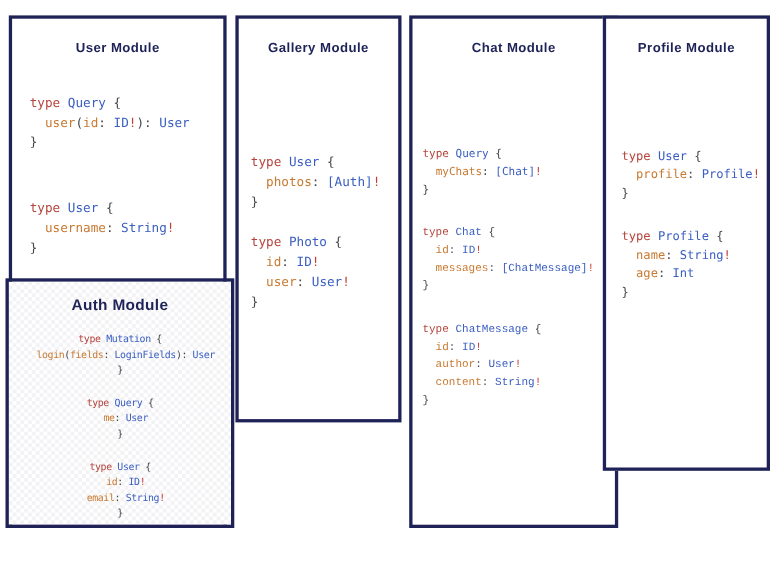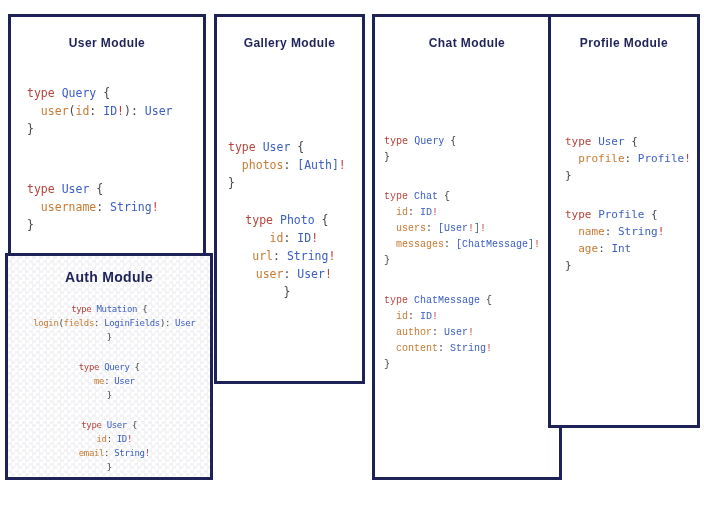--- a/index.html
+++ b/index.html
@@ -51,21 +51,21 @@
   }
   .code-line { white-space:pre; }
   .code-block + .code-block { display:block; }
 
   #panel-user    > .code { left:16px; top:67px;  font-size:11.5px; }
   #panel-user    > .code .code-line { height:18px; line-height:18px; }
   #panel-user    > .code .code-block + .code-block { margin-top:42px; }
 
   #panel-gallery > .code { left:11px; top:121px; font-size:11.5px; }
   #panel-gallery > .code .code-line { height:18px; line-height:18px; }
-  #panel-gallery > .code .code-block + .code-block { margin-top:19px;text-align:center; }
+  #panel-gallery > .code .code-block + .code-block { margin-top:19px; }
 
   #panel-chat    > .code { left:9px;  top:116px; font-size:10px; }
   #panel-chat    > .code .code-line { height:16px; line-height:16px; }
   #panel-chat    > .code .code-block + .code-block { margin-top:24px;font-family:Liberation Mono, monospace; }
 
   #panel-profile > .code { left:14px; top:116px; font-size:11px; }
   #panel-profile > .code .code-line { height:17px; line-height:17px; }
   #panel-profile > .code .code-block + .code-block { margin-top:22px; }
 
   #panel-auth    > .code { left:15px; top:46px;  font-size:9px; letter-spacing:-0.35px; }
@@ -125,38 +125,37 @@
     <h2 class="panel-title">Gallery Module</h2>
     <div class="code">
         <div class="code-block">
           <div class="code-line"><span class="tok-kw">type</span><span class="tok-punct"> </span><span class="tok-type">User</span><span class="tok-punct"> {</span></div>
           <div class="code-line"><span class="tok-punct">  </span><span class="tok-field">photos</span><span class="tok-punct">: </span><span class="tok-type">[Auth]</span><span class="tok-bang">!</span></div>
           <div class="code-line"><span class="tok-punct">}</span></div>
         </div>
         <div class="code-block">
           <div class="code-line"><span class="tok-kw">type</span><span class="tok-punct"> </span><span class="tok-type">Photo</span><span class="tok-punct"> {</span></div>
           <div class="code-line"><span class="tok-punct">  </span><span class="tok-field">id</span><span class="tok-punct">: </span><span class="tok-type">ID</span><span class="tok-bang">!</span></div>
-          <div class="code-line"><span class="tok-punct">  </span><span class="tok-field">url</span><span class="tok-punct">: </span><span class="tok-type">String</span><span class="tok-bang">!</span></div>
           <div class="code-line"><span class="tok-punct">  </span><span class="tok-field">user</span><span class="tok-punct">: </span><span class="tok-type">User</span><span class="tok-bang">!</span></div>
           <div class="code-line"><span class="tok-punct">}</span></div>
         </div>
       </div>
   </section>
 
   <section class="panel" id="panel-chat">
     <h2 class="panel-title">Chat Module</h2>
     <div class="code">
         <div class="code-block">
           <div class="code-line"><span class="tok-kw">type</span><span class="tok-punct"> </span><span class="tok-type">Query</span><span class="tok-punct"> {</span></div>
+          <div class="code-line"><span class="tok-punct">  </span><span class="tok-field">myChats</span><span class="tok-punct">: </span><span class="tok-type">[Chat]</span><span class="tok-bang">!</span></div>
           <div class="code-line"><span class="tok-punct">}</span></div>
         </div>
         <div class="code-block">
           <div class="code-line"><span class="tok-kw">type</span><span class="tok-punct"> </span><span class="tok-type">Chat</span><span class="tok-punct"> {</span></div>
           <div class="code-line"><span class="tok-punct">  </span><span class="tok-field">id</span><span class="tok-punct">: </span><span class="tok-type">ID</span><span class="tok-bang">!</span></div>
-          <div class="code-line"><span class="tok-punct">  </span><span class="tok-field">users</span><span class="tok-punct">: </span><span class="tok-type">[User</span><span class="tok-bang">!</span><span class="tok-type">]</span><span class="tok-bang">!</span></div>
           <div class="code-line"><span class="tok-punct">  </span><span class="tok-field">messages</span><span class="tok-punct">: </span><span class="tok-type">[ChatMessage]</span><span class="tok-bang">!</span></div>
           <div class="code-line"><span class="tok-punct">}</span></div>
         </div>
         <div class="code-block">
           <div class="code-line"><span class="tok-kw">type</span><span class="tok-punct"> </span><span class="tok-type">ChatMessage</span><span class="tok-punct"> {</span></div>
           <div class="code-line"><span class="tok-punct">  </span><span class="tok-field">id</span><span class="tok-punct">: </span><span class="tok-type">ID</span><span class="tok-bang">!</span></div>
           <div class="code-line"><span class="tok-punct">  </span><span class="tok-field">author</span><span class="tok-punct">: </span><span class="tok-type">User</span><span class="tok-bang">!</span></div>
           <div class="code-line"><span class="tok-punct">  </span><span class="tok-field">content</span><span class="tok-punct">: </span><span class="tok-type">String</span><span class="tok-bang">!</span></div>
           <div class="code-line"><span class="tok-punct">}</span></div>
         </div>

